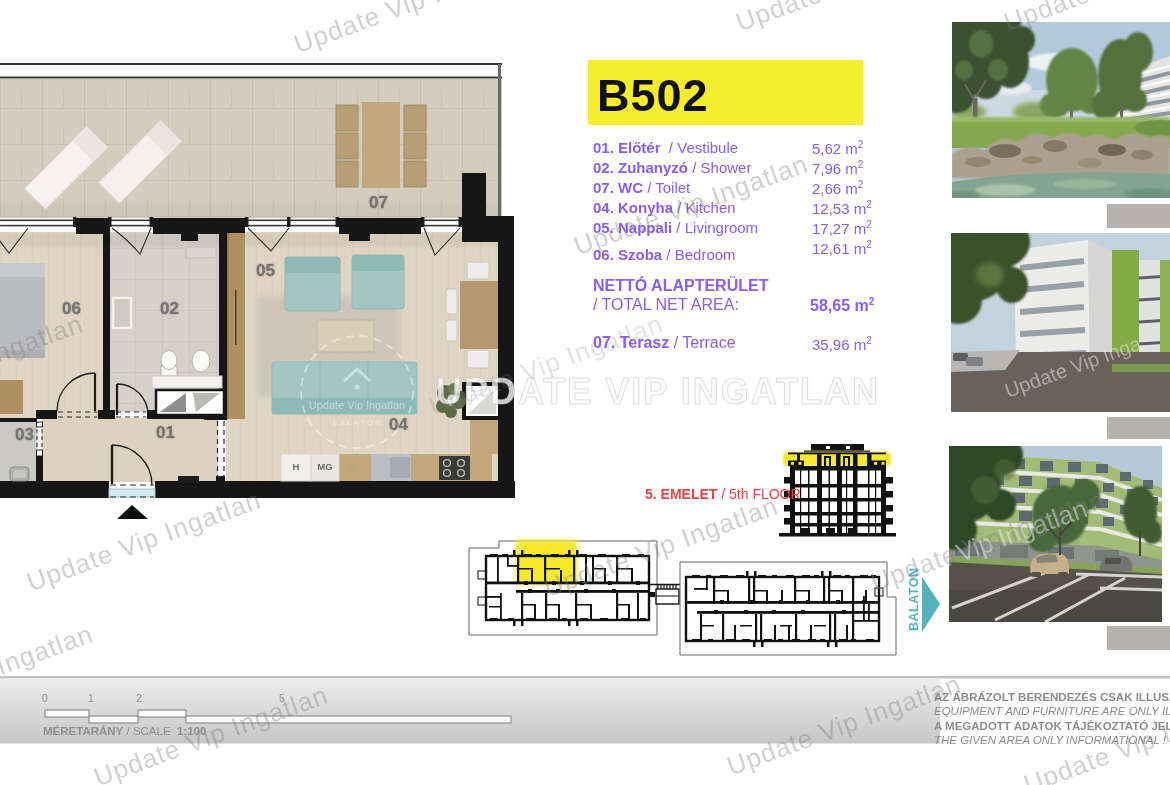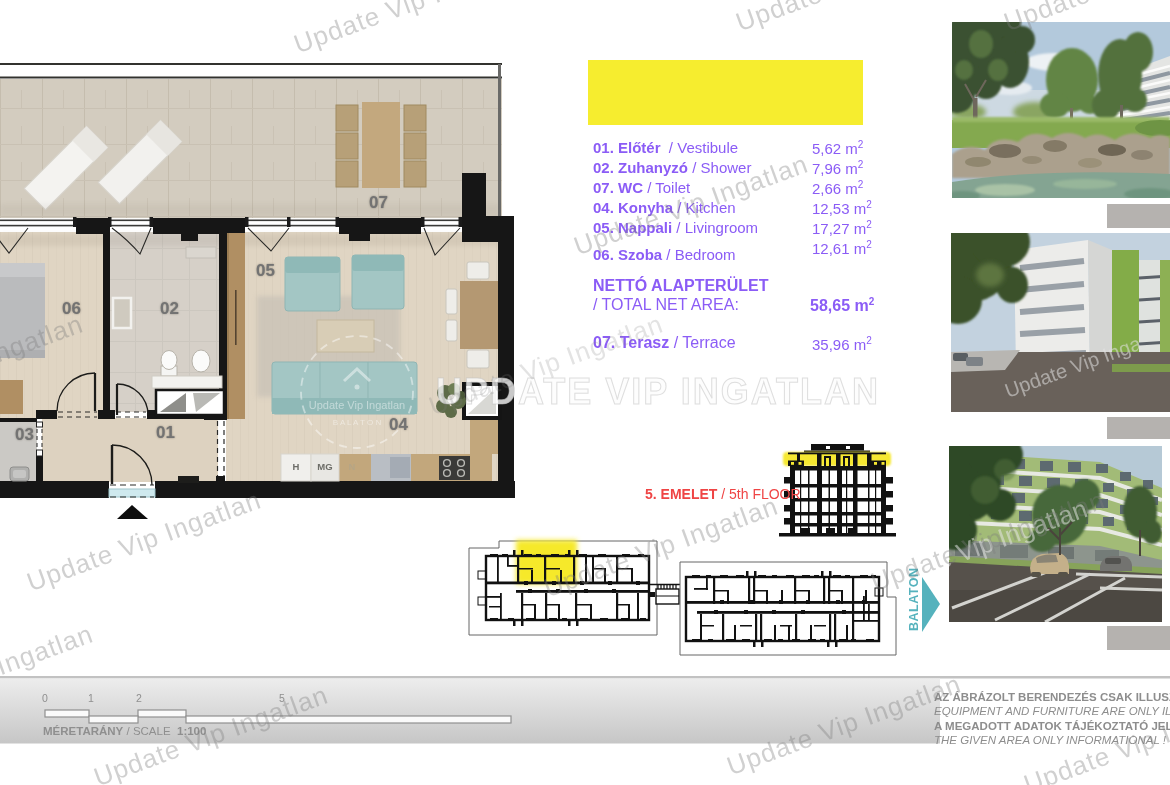--- a/index.html
+++ b/index.html
@@ -865,20 +865,21 @@
 <div class="rl" style="left:256px;top:261px">05</div>
 
 <div class="rl" style="left:156px;top:423px">01</div>
 
 <div class="rl" style="left:15px;top:425px">03</div>
 
 <div class="rl" style="left:389px;top:415px">04</div>
 
 <div class="abs" style="left:588px;top:60px;width:275px;height:65px;background:#f6ed2f"></div>
 
+<div class="abs" style="left:597px;top:70px;font-size:45px;font-weight:bold;color:#111;letter-spacing:1px">B502</div>
 
 <div class="li" style="left:593px;top:139px"><b>01. Előtér</b>&nbsp; / Vestibule</div>
 <div class="li" style="left:812px;top:139px">5,62 m<sup>2</sup></div>
 
 <div class="li" style="left:593px;top:159px"><b>02. Zuhanyzó</b> / Shower</div>
 <div class="li" style="left:812px;top:159px">7,96 m<sup>2</sup></div>
 
 <div class="li" style="left:593px;top:179px"><b>07. WC</b> / Toilet</div>
 <div class="li" style="left:812px;top:179px">2,66 m<sup>2</sup></div>
 

